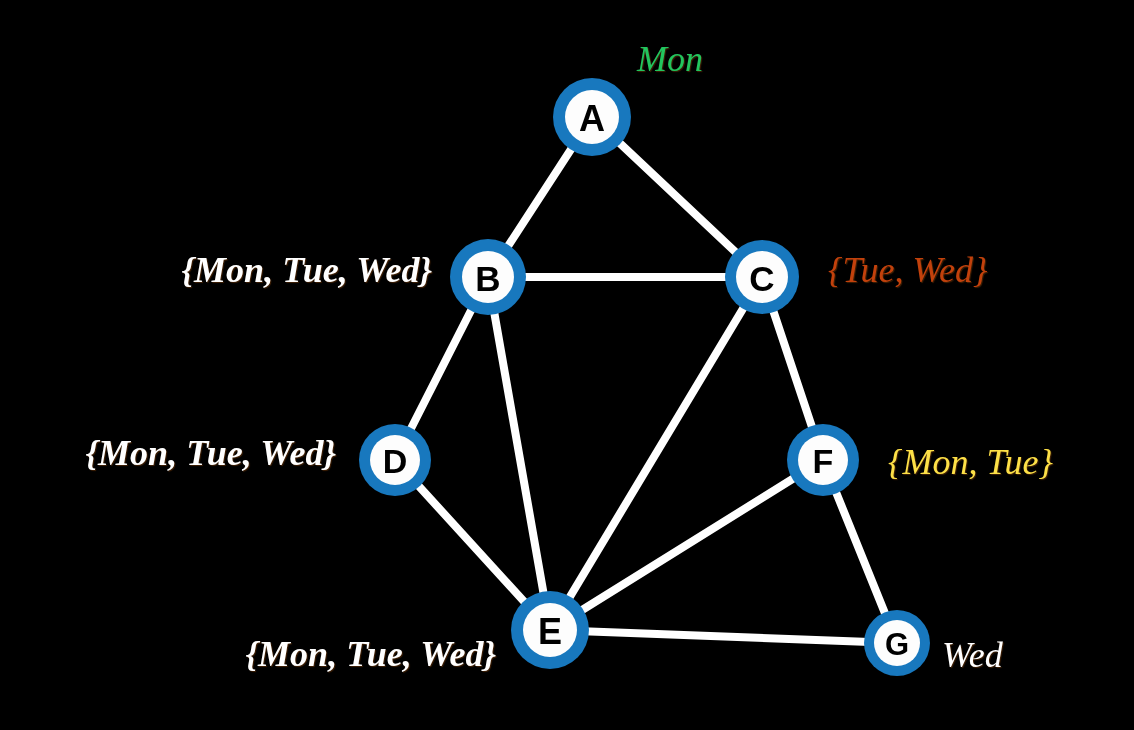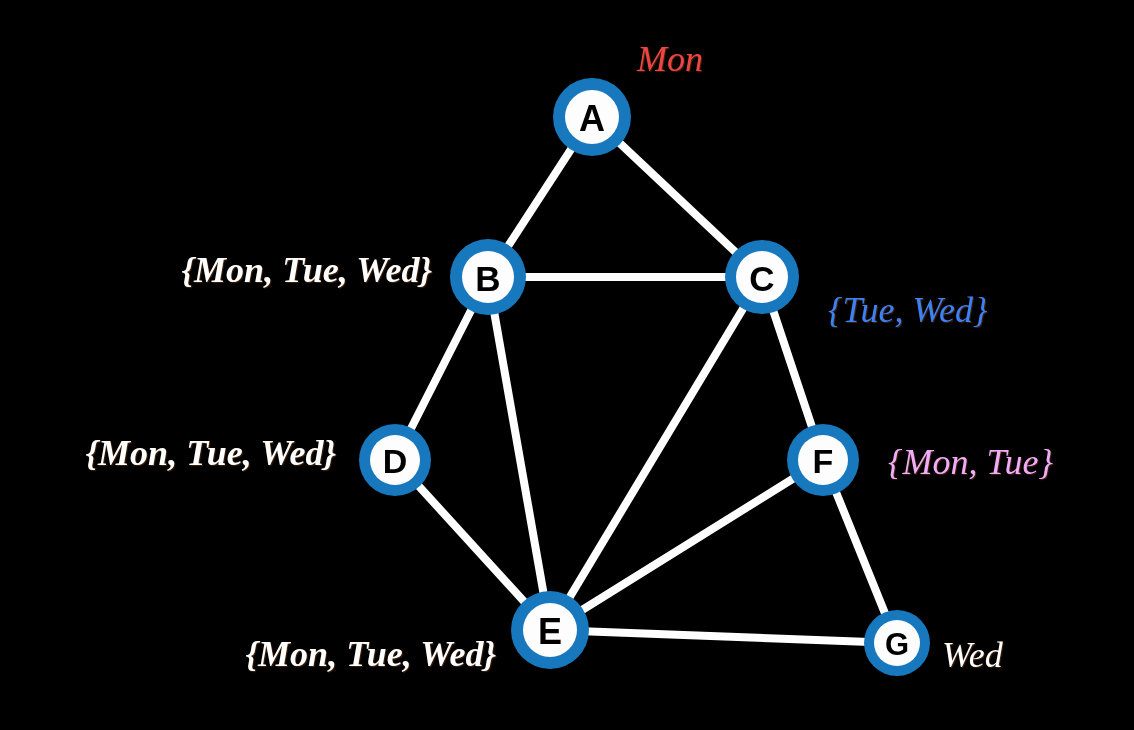--- a/index.html
+++ b/index.html
@@ -102,21 +102,21 @@
           <text x="550" y="631" class="node-letter" font-size="36" fill="#000000">E</text>
         </g>
         <g>
           <circle cx="897" cy="643" r="33" class="node-outer" fill="#1878be"></circle>
           <circle cx="897" cy="643" r="23" class="node-inner" fill="#fdfdfd"></circle>
           <text x="897" y="644" class="node-letter" font-size="31" fill="#000000">G</text>
         </g>
       </g>
   </svg>
   <div id="labels-group">
-      <div class="domain-label lbl-right" style="left: 637px; top: 59px; color: #ef4444;">Mon</div>
+      <div class="domain-label lbl-right" style="left: 637px; top: 59px; color: #22c55e;">Mon</div>
       <div class="domain-label lbl-left" style="left: 432px; top: 270px; color: rgb(255, 255, 255);">{Mon, Tue, Wed}</div>
-      <div class="domain-label lbl-right" style="left: 828px; top: 270px; color: #3b82f6; margin-top: 40px;">{Tue, Wed}</div>
+      <div class="domain-label lbl-right" style="left: 828px; top: 270px; color: #c2410c;">{Tue, Wed}</div>
       <div class="domain-label lbl-left" style="left: 336px; top: 453px; color: rgb(255, 255, 255);">{Mon, Tue, Wed}</div>
-      <div class="domain-label lbl-right" style="left: 888px; top: 462px; color: #f0abfc;">{Mon, Tue}</div>
+      <div class="domain-label lbl-right" style="left: 888px; top: 462px; color: #fde047;">{Mon, Tue}</div>
       <div class="domain-label lbl-left" style="left: 496px; top: 654px; color: rgb(255, 255, 255);">{Mon, Tue, Wed}</div>
       <div class="domain-label lbl-right" style="left: 942px; top: 655px; color: rgb(255, 255, 255); text-align: center;">Wed</div>
     </div>
 </div>
 
 </body></html>

